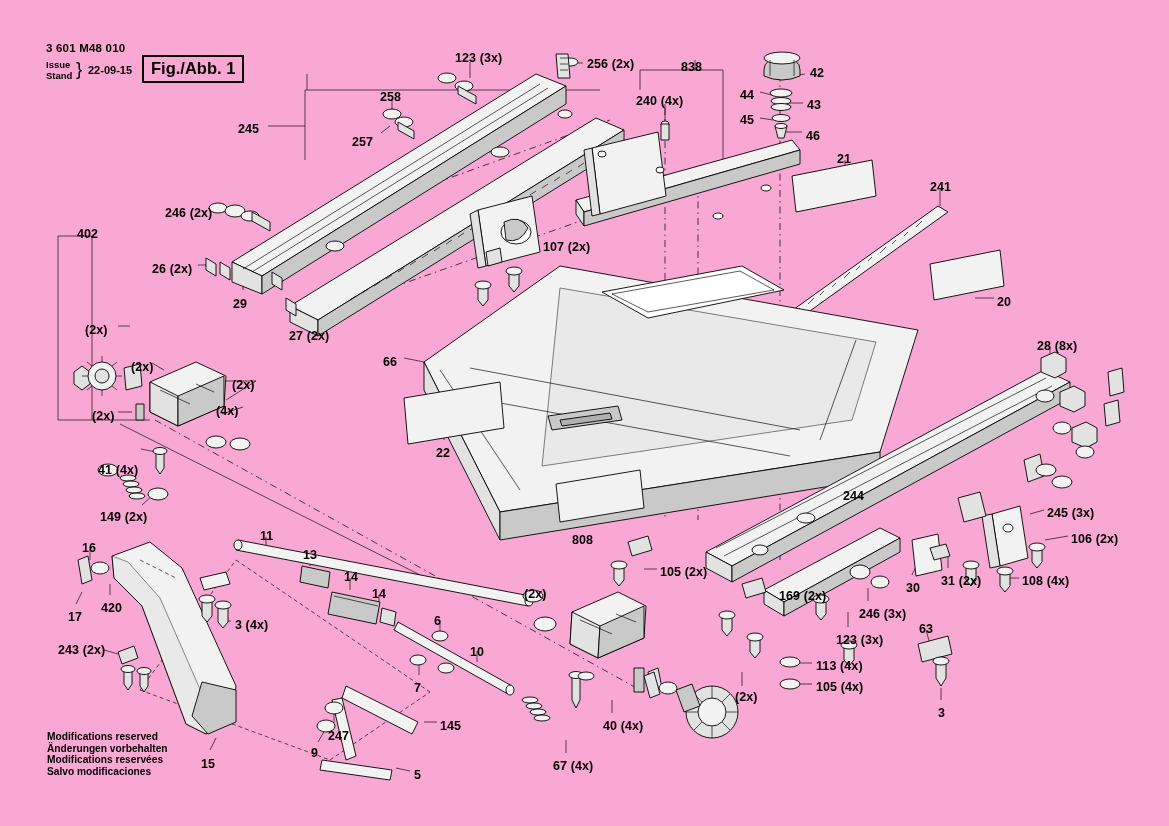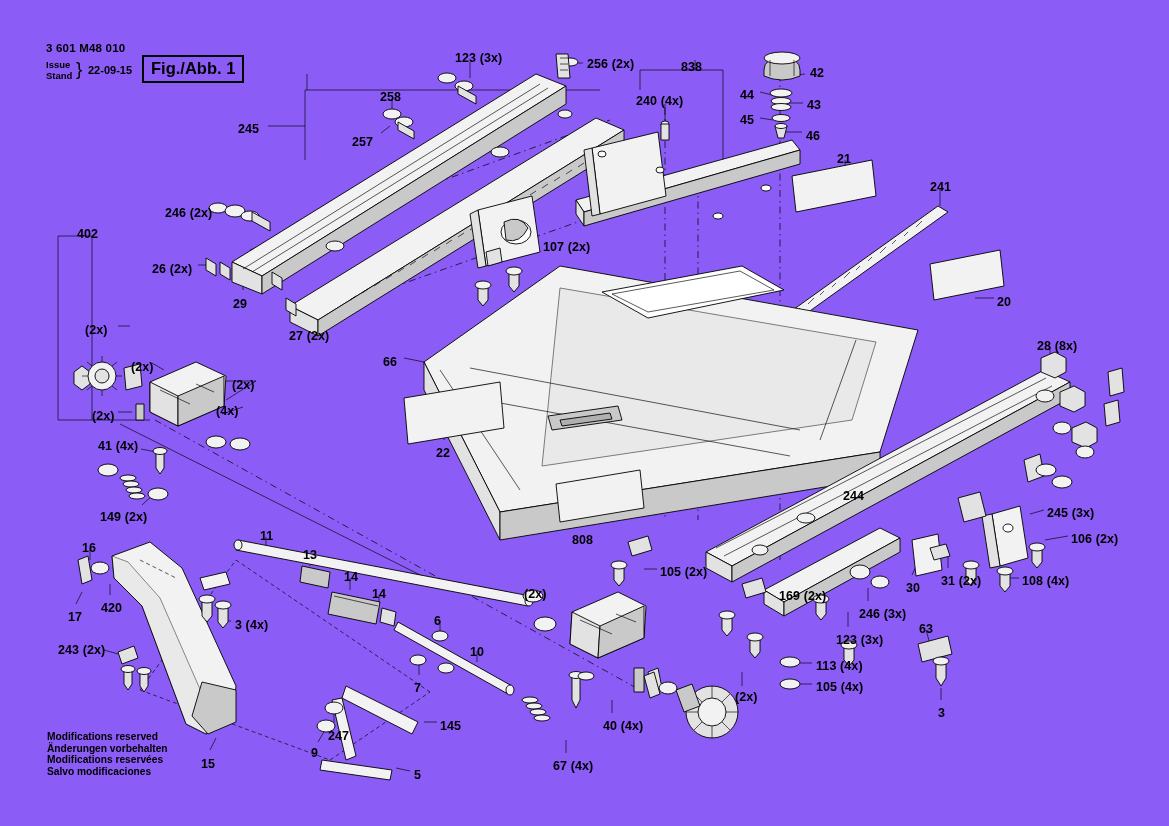--- a/index.html
+++ b/index.html
@@ -9,21 +9,21 @@
   }
   body {
     font-family: "Liberation Sans", sans-serif;
     color: #000000;
   }
   #sheet {
     position: relative;
     width: 1169px;
     height: 826px;
     overflow: hidden;
-    background: #8b5cf6;
+    background: #f9a8d4;
   }
   
   #header {
     position: absolute;
     left: 40px;
     top: 42px;
     width: 220px;
     height: 50px;
   }
   #part-number {
@@ -654,21 +654,21 @@
       <div class="lbl" style="left: 233px; top: 297px;">29</div>
       <div class="lbl" style="left: 997px; top: 295px;">20</div>
       <div class="lbl" style="left: 289px; top: 329px;">27 (2x)</div>
       <div class="lbl" style="left: 85px; top: 323px;">(2x)</div>
       <div class="lbl" style="left: 1037px; top: 339px;">28 (8x)</div>
       <div class="lbl" style="left: 131px; top: 360px;">(2x)</div>
       <div class="lbl" style="left: 383px; top: 355px;">66</div>
       <div class="lbl" style="left: 232px; top: 378px;">(2x)</div>
       <div class="lbl" style="left: 216px; top: 404px;">(4x)</div>
       <div class="lbl" style="left: 92px; top: 409px;">(2x)</div>
-      <div class="lbl" style="left: 98px; top: 439px;">41 (4x)</div>
+      <div class="lbl" style="left: 98px; top: 463px;">41 (4x)</div>
       <div class="lbl" style="left: 436px; top: 446px;">22</div>
       <div class="lbl" style="left: 100px; top: 510px;">149 (2x)</div>
       <div class="lbl" style="left: 843px; top: 489px;">244</div>
       <div class="lbl" style="left: 572px; top: 533px;">808</div>
       <div class="lbl" style="left: 1047px; top: 506px;">245 (3x)</div>
       <div class="lbl" style="left: 1071px; top: 532px;">106 (2x)</div>
       <div class="lbl" style="left: 260px; top: 529px;">11</div>
       <div class="lbl" style="left: 82px; top: 541px;">16</div>
       <div class="lbl" style="left: 303px; top: 548px;">13</div>
       <div class="lbl" style="left: 660px; top: 565px;">105 (2x)</div>

